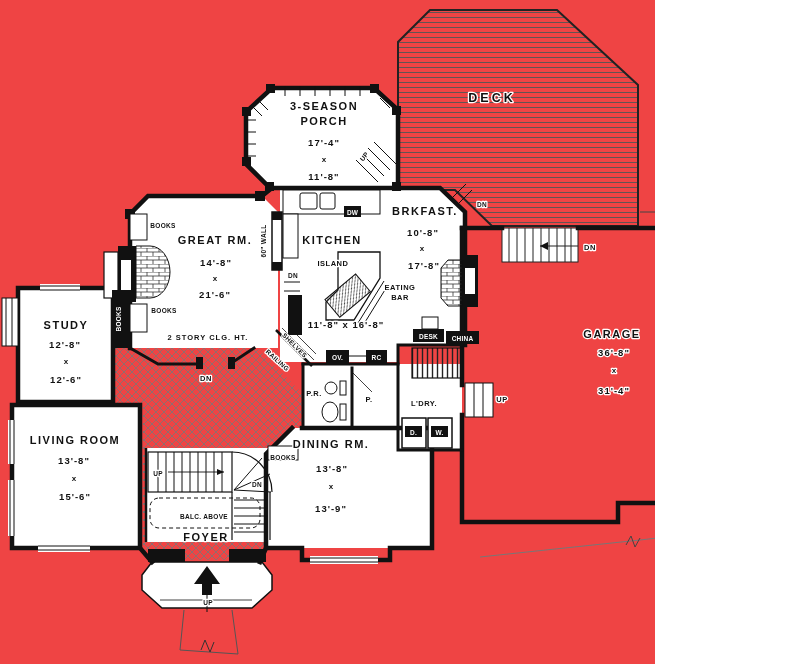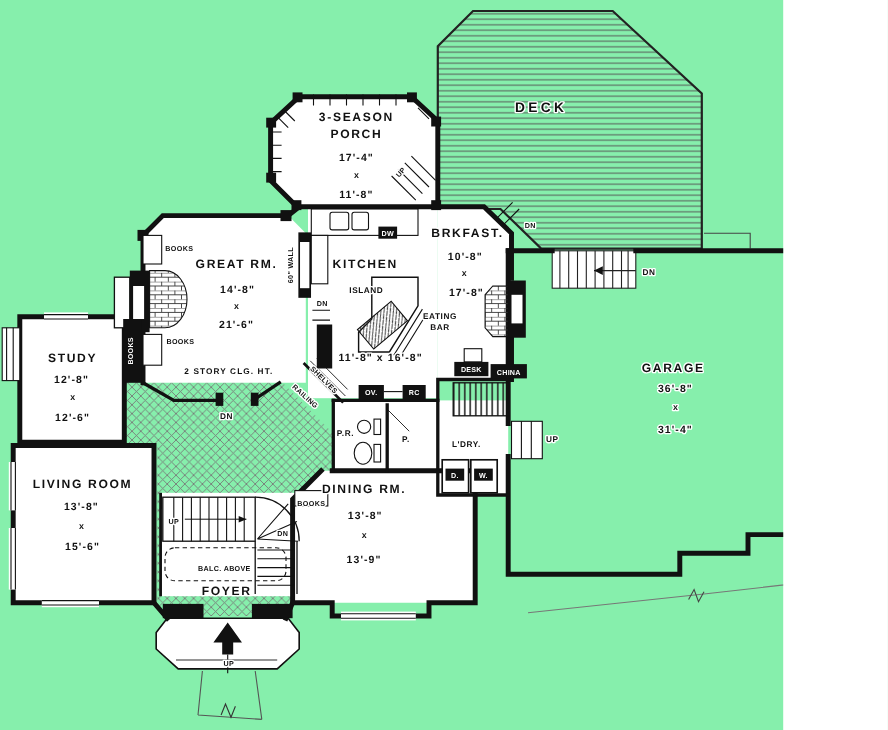--- a/index.html
+++ b/index.html
@@ -1,16 +1,16 @@
 <!DOCTYPE html>
 <html><head>
 <meta charset="utf-8">
 <style>
   html,body{margin:0;padding:0;background:#fff;}
-  .plan-wrap{width:712px;height:664px;background:#86efac;position:relative;overflow:hidden;}
+  .plan-wrap{width:655px;height:664px;background:#ef4444;position:relative;overflow:hidden;}
   svg text{font-family:"Liberation Sans","DejaVu Sans",sans-serif;fill:#111;font-weight:bold;}
   .lbl{paint-order:stroke;stroke:#fff;stroke-width:2.5px;stroke-linejoin:round;text-anchor:middle;}
   .room{font-size:11px;letter-spacing:1.5px;}
   .big{font-size:12.5px;letter-spacing:3px;}
   .dim{font-size:9.5px;letter-spacing:1px;}
   .sep{font-size:8px;}
   .small{font-size:7.5px;letter-spacing:.5px;}
   .tiny{font-size:6.5px;letter-spacing:.3px;}
   .chipTxt{fill:#fff;stroke:none;font-size:6.5px;text-anchor:middle;letter-spacing:.2px;}
   .note{font-size:7.5px;letter-spacing:1px;}

